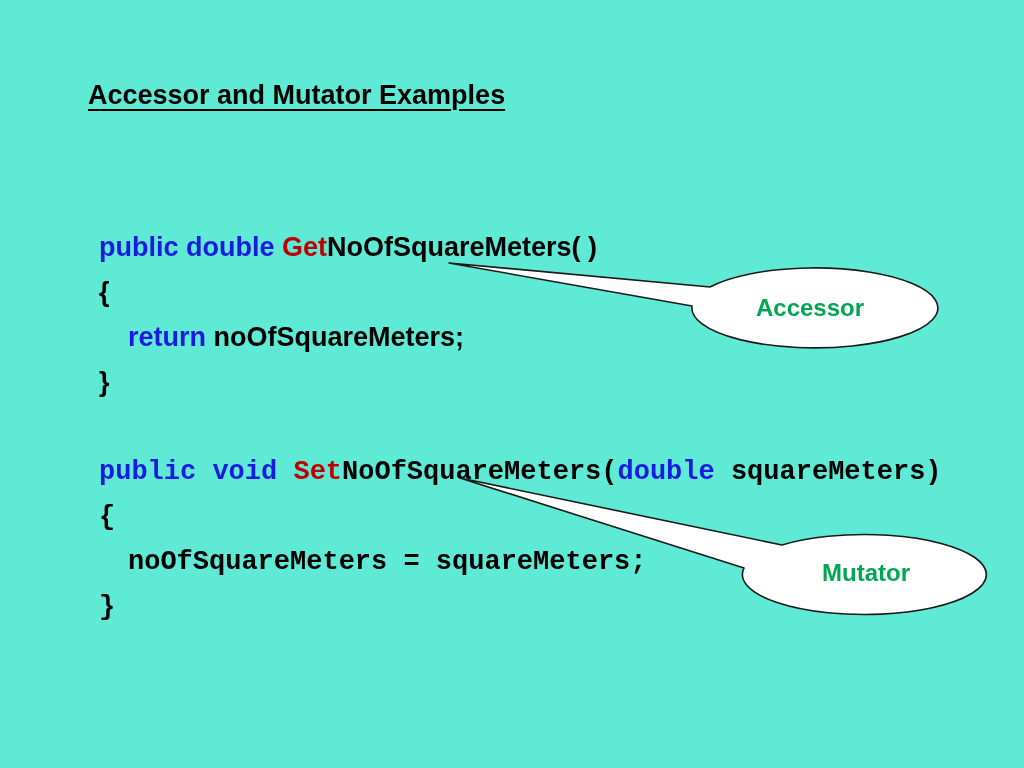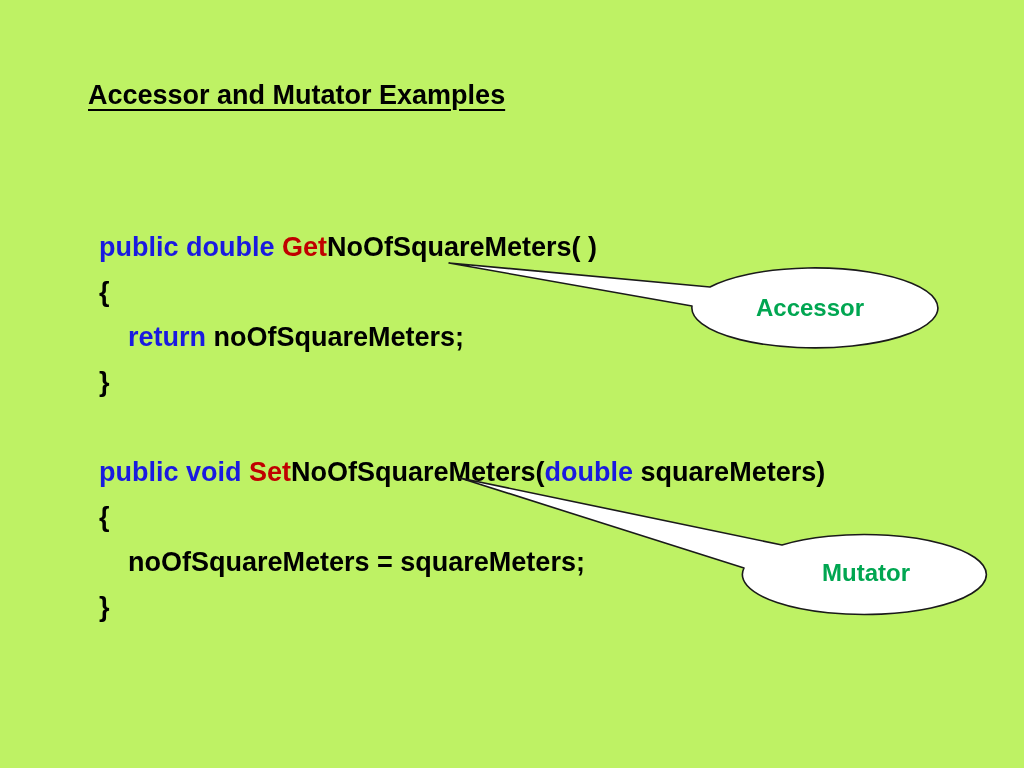--- a/index.html
+++ b/index.html
@@ -1,19 +1,19 @@
 <!DOCTYPE html>
 <html><head>
 <meta charset="utf-8">
 <style>
   html,body{margin:0;padding:0;background:#fff;}
   .slide{
     position:relative;
     width:1024px;height:768px;
-    background:#bef264;
+    background:#5eead4;
     font-family:"Liberation Sans",sans-serif;
     overflow:hidden;
   }
   .title{
     position:absolute;
     left:88px;top:80px;
     font-size:27px;
     font-weight:bold;
     color:#000;
     text-decoration:underline;
@@ -23,21 +23,21 @@
   }
   .code-block{
     position:absolute;
     left:99px;
     font-size:27px;
     font-weight:bold;
     line-height:45px;
     white-space:pre;
   }
   .block-get{top:225px;}
-  .block-set{top:450px;}
+  .block-set{top:450px;font-family:Liberation Mono, monospace;}
   .code-line{height:45px;}
   .code-line.indent{padding-left:29px;}
   .overlay{
     position:absolute;
     left:0;top:0;
     width:1024px;height:768px;
     pointer-events:none;
   }
   .bubble{
     fill:#ffffff;

